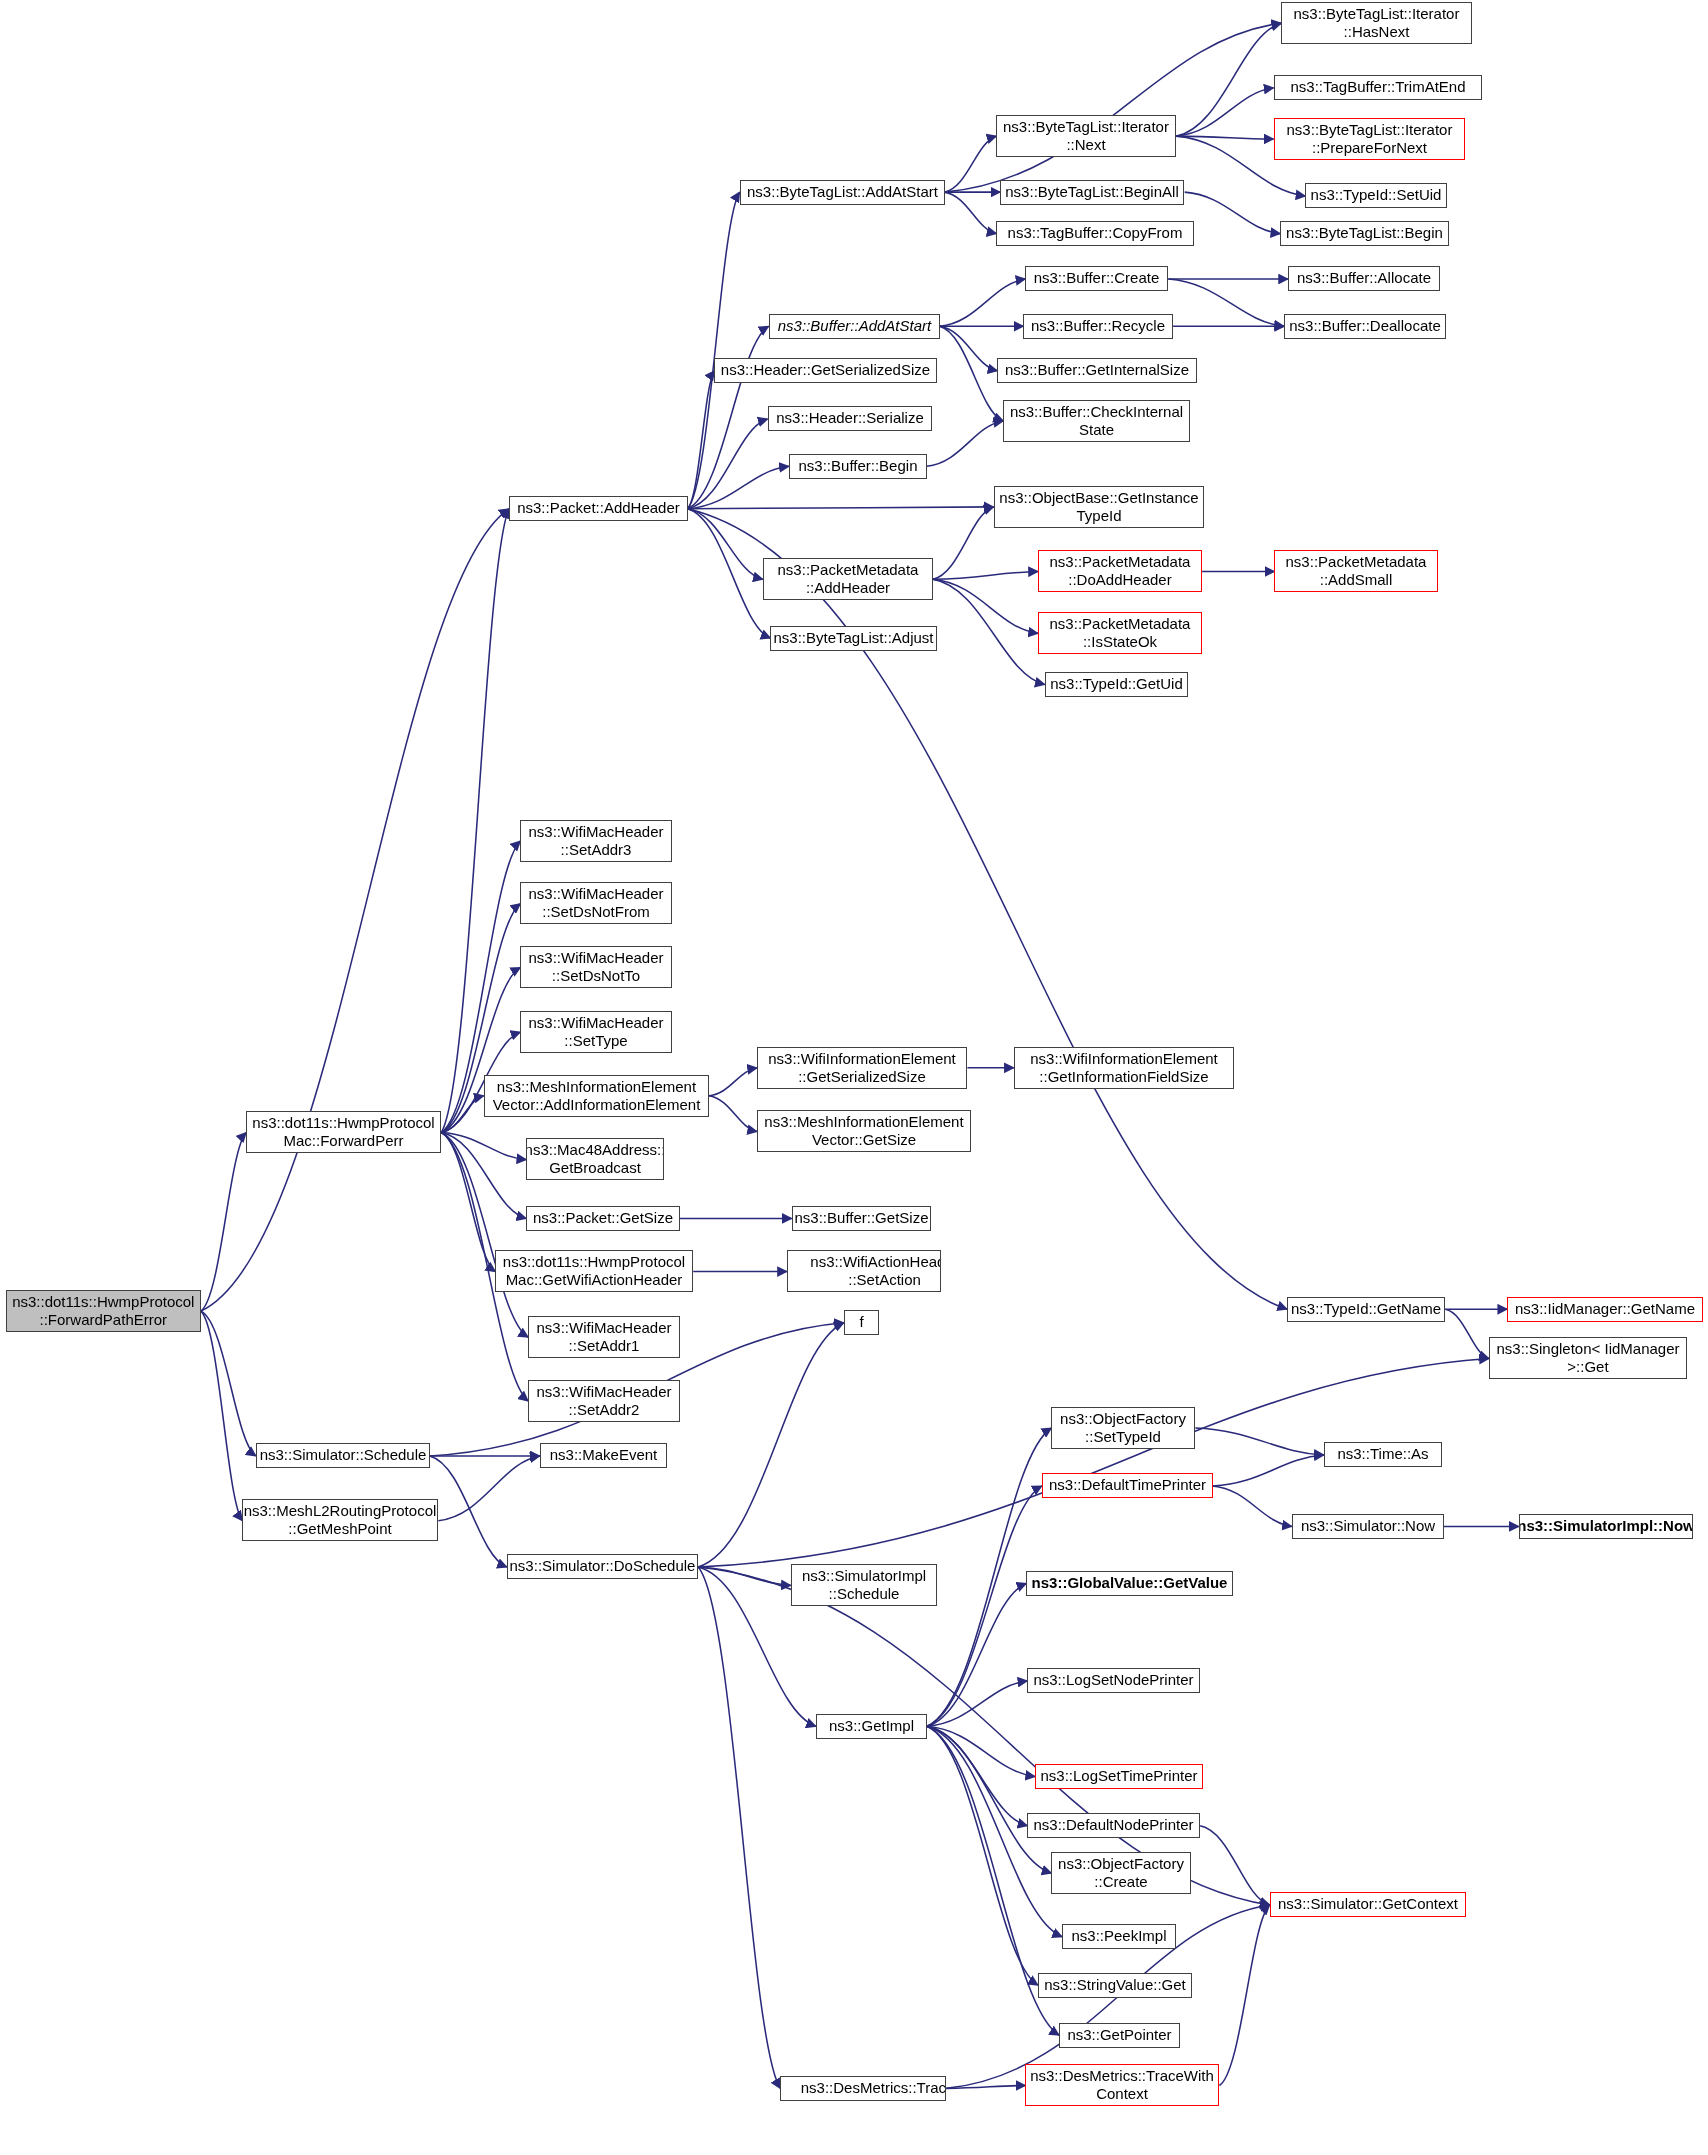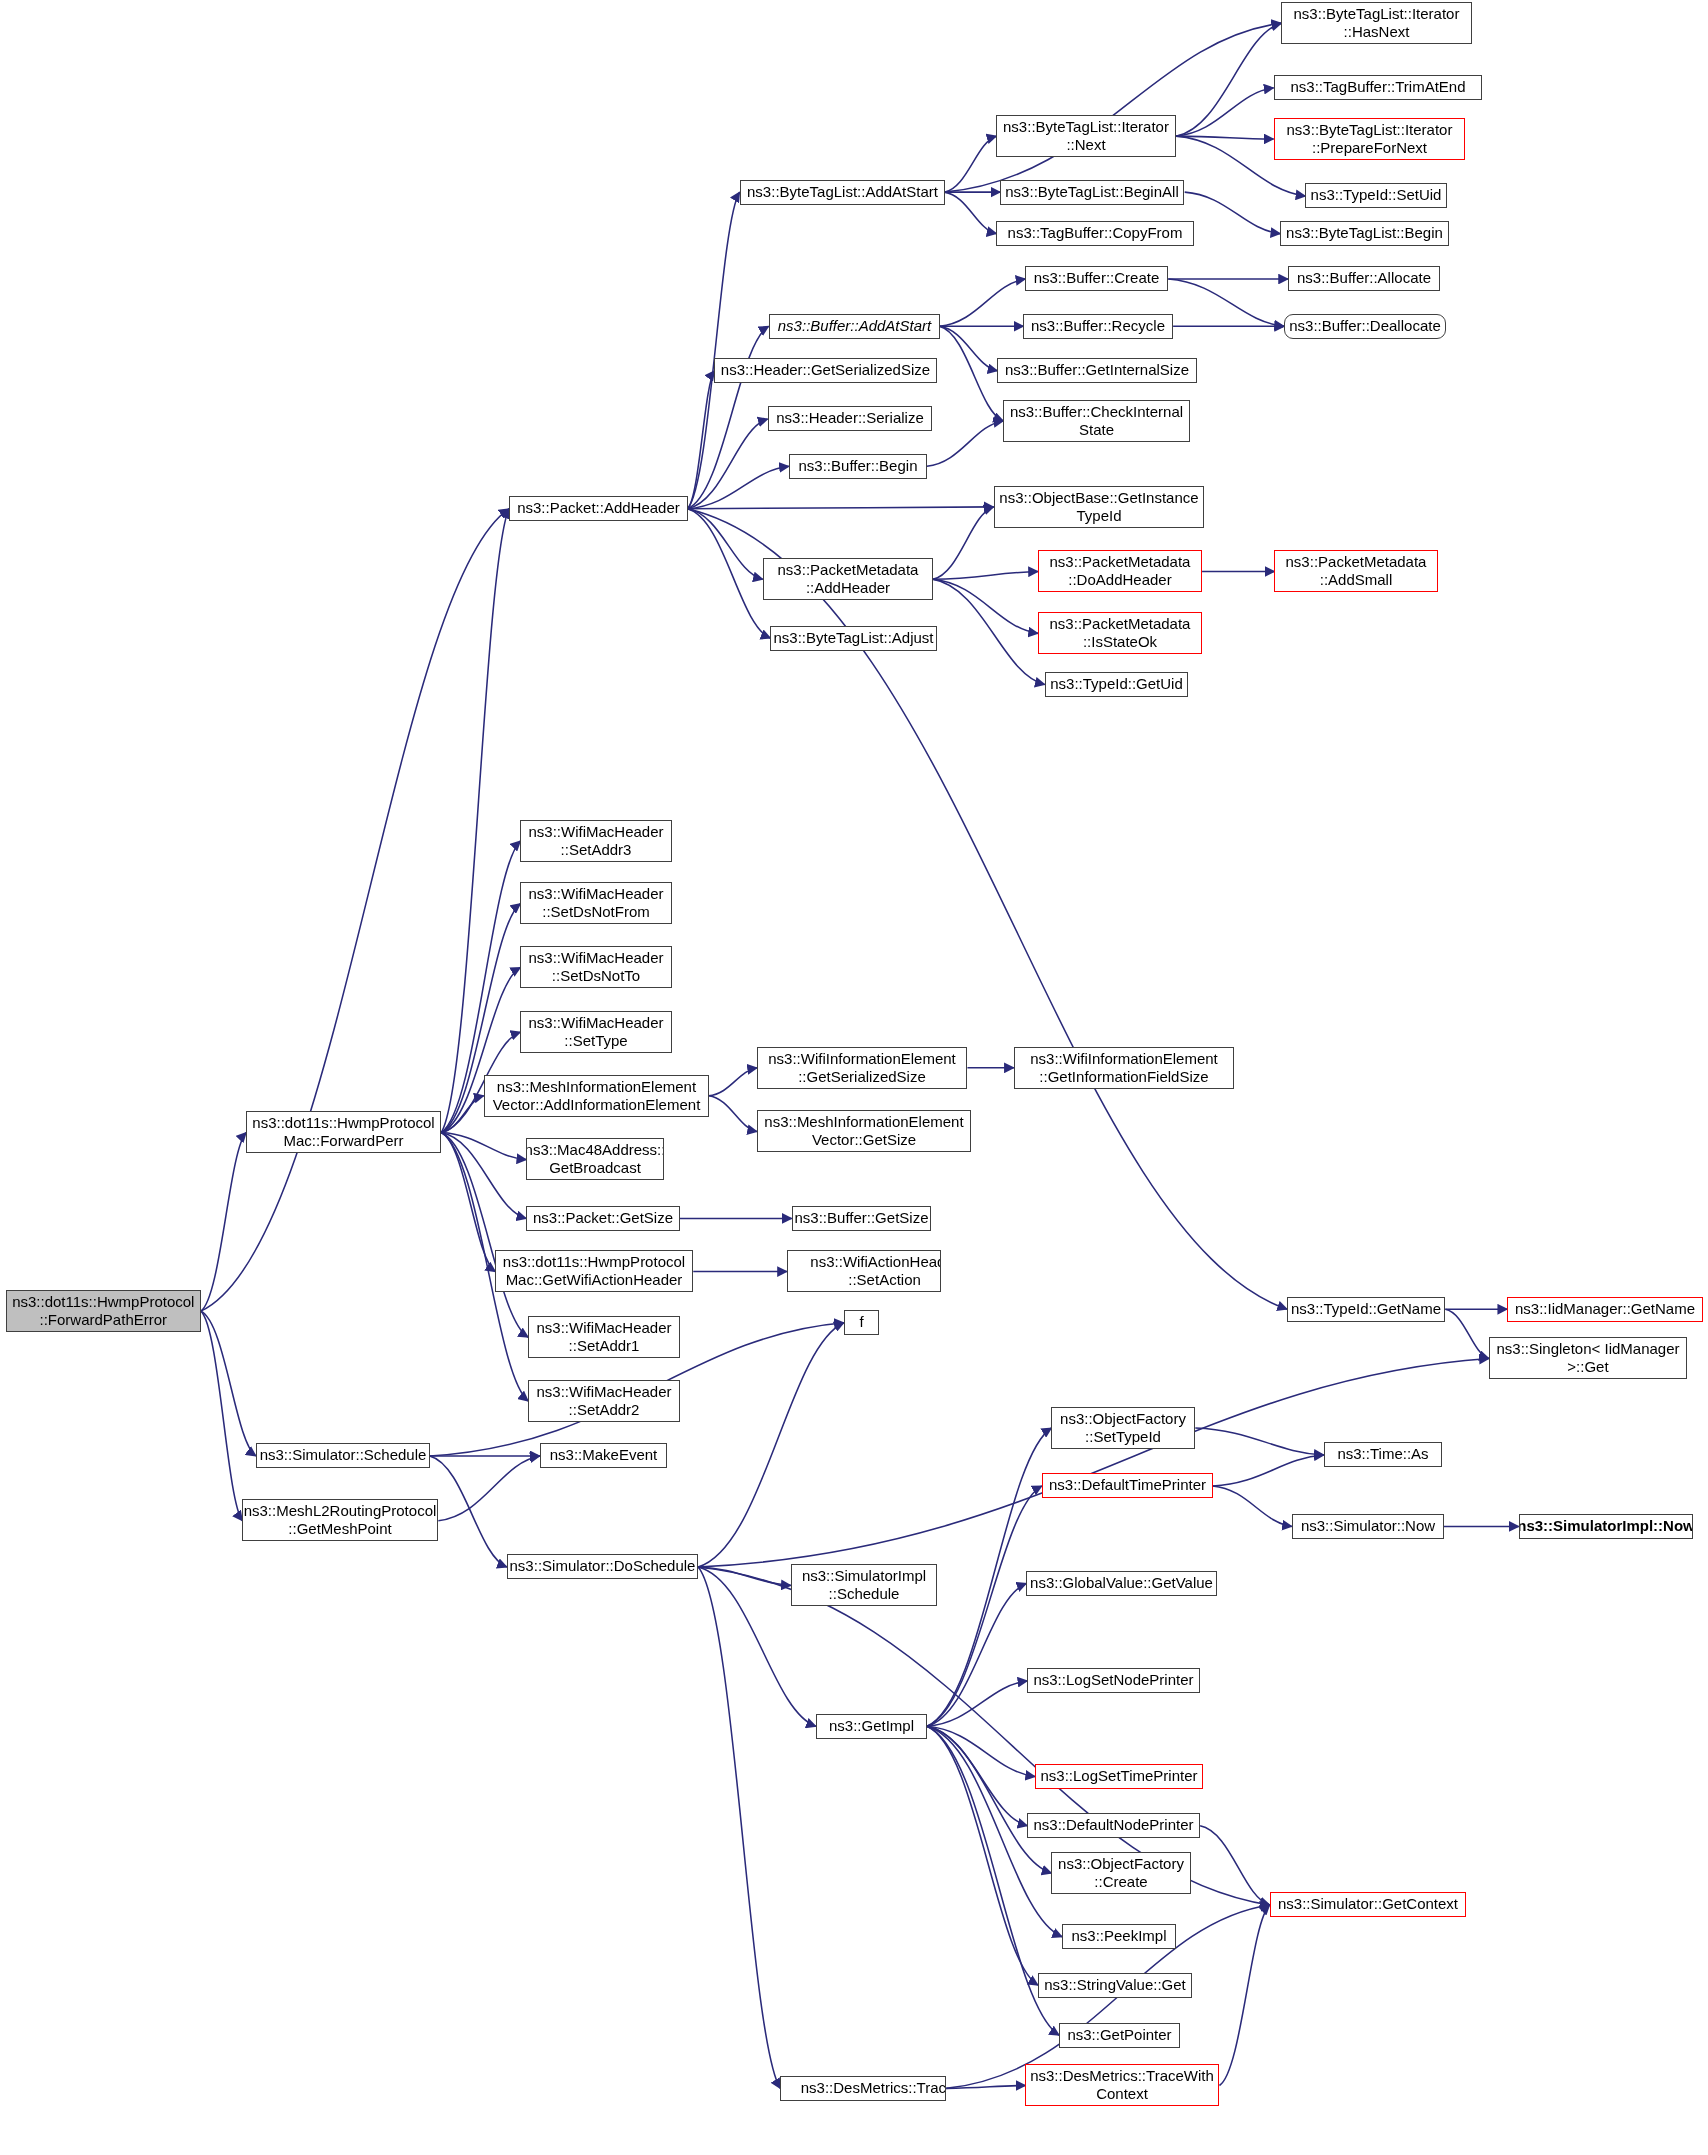--- a/index.html
+++ b/index.html
@@ -155,21 +155,21 @@
 ::PrepareForNext</div>
       <div class="node" style="left: 1305px; top: 183px; width: 142px; height: 25px;">ns3::TypeId::SetUid</div>
       <div class="node" style="left: 740px; top: 180px; width: 205px; height: 25px;">ns3::ByteTagList::AddAtStart</div>
       <div class="node" style="left: 1000px; top: 180px; width: 184px; height: 25px;">ns3::ByteTagList::BeginAll</div>
       <div class="node" style="left: 1280px; top: 221px; width: 169px; height: 25px;">ns3::ByteTagList::Begin</div>
       <div class="node" style="left: 996px; top: 221px; width: 198px; height: 25px;">ns3::TagBuffer::CopyFrom</div>
       <div class="node" style="left: 1025px; top: 266px; width: 143px; height: 25px;">ns3::Buffer::Create</div>
       <div class="node" style="left: 1288px; top: 266px; width: 152px; height: 25px;">ns3::Buffer::Allocate</div>
       <div class="node" style="left: 769px; top: 314px; width: 171px; height: 25px; font-style: italic;">ns3::Buffer::AddAtStart</div>
       <div class="node" style="left: 1023px; top: 314px; width: 150px; height: 25px;">ns3::Buffer::Recycle</div>
-      <div class="node" style="left: 1284px; top: 314px; width: 162px; height: 25px; border-radius: 9px;">ns3::Buffer::Deallocate</div>
+      <div class="node" style="left: 1284px; top: 314px; width: 162px; height: 25px;">ns3::Buffer::Deallocate</div>
       <div class="node" style="left: 714px; top: 358px; width: 223px; height: 25px;">ns3::Header::GetSerializedSize</div>
       <div class="node" style="left: 997px; top: 358px; width: 200px; height: 25px;">ns3::Buffer::GetInternalSize</div>
       <div class="node" style="left: 768px; top: 406px; width: 164px; height: 25px;">ns3::Header::Serialize</div>
       <div class="node" style="left: 1003px; top: 400px; width: 187px; height: 42px;">ns3::Buffer::CheckInternal
 State</div>
       <div class="node" style="left: 789px; top: 454px; width: 138px; height: 25px;">ns3::Buffer::Begin</div>
       <div class="node" style="left: 509px; top: 496px; width: 179px; height: 25px;">ns3::Packet::AddHeader</div>
       <div class="node" style="left: 994px; top: 486px; width: 210px; height: 42px;">ns3::ObjectBase::GetInstance
 TypeId</div>
       <div class="node red" style="left: 1038px; top: 550px; width: 164px; height: 42px;">ns3::PacketMetadata
@@ -223,21 +223,21 @@
 ::SetTypeId</div>
       <div class="node" style="left: 1324px; top: 1442px; width: 118px; height: 25px;">ns3::Time::As</div>
       <div class="node red" style="left: 1042px; top: 1473px; width: 171px; height: 25px;">ns3::DefaultTimePrinter</div>
       <div class="node" style="left: 242px; top: 1499px; width: 196px; height: 42px;">ns3::MeshL2RoutingProtocol
 ::GetMeshPoint</div>
       <div class="node" style="left: 1292px; top: 1514px; width: 152px; height: 25px;">ns3::Simulator::Now</div>
       <div class="node" style="left: 1519px; top: 1514px; width: 174px; height: 25px; font-weight: bold;">ns3::SimulatorImpl::Now</div>
       <div class="node" style="left: 507px; top: 1554px; width: 191px; height: 25px;">ns3::Simulator::DoSchedule</div>
       <div class="node" style="left: 791px; top: 1564px; width: 146px; height: 42px;">ns3::SimulatorImpl
 ::Schedule</div>
-      <div class="node" style="left: 1026px; top: 1571px; width: 191px; height: 25px;">ns3::GlobalValue::GetValue</div>
+      <div class="node" style="left: 1026px; top: 1571px; width: 207px; height: 25px; font-weight: bold;">ns3::GlobalValue::GetValue</div>
       <div class="node" style="left: 1027px; top: 1668px; width: 173px; height: 25px;">ns3::LogSetNodePrinter</div>
       <div class="node" style="left: 816px; top: 1714px; width: 111px; height: 25px;">ns3::GetImpl</div>
       <div class="node red" style="left: 1035px; top: 1764px; width: 168px; height: 25px;">ns3::LogSetTimePrinter</div>
       <div class="node" style="left: 1027px; top: 1813px; width: 173px; height: 25px;">ns3::DefaultNodePrinter</div>
       <div class="node" style="left: 1051px; top: 1852px; width: 140px; height: 42px;">ns3::ObjectFactory
 ::Create</div>
       <div class="node" style="left: 1062px; top: 1924px; width: 114px; height: 25px;">ns3::PeekImpl</div>
       <div class="node red" style="left: 1270px; top: 1892px; width: 196px; height: 25px;">ns3::Simulator::GetContext</div>
       <div class="node" style="left: 1038px; top: 1973px; width: 154px; height: 25px;">ns3::StringValue::Get</div>
       <div class="node" style="left: 1059px; top: 2023px; width: 121px; height: 25px;">ns3::GetPointer</div>

